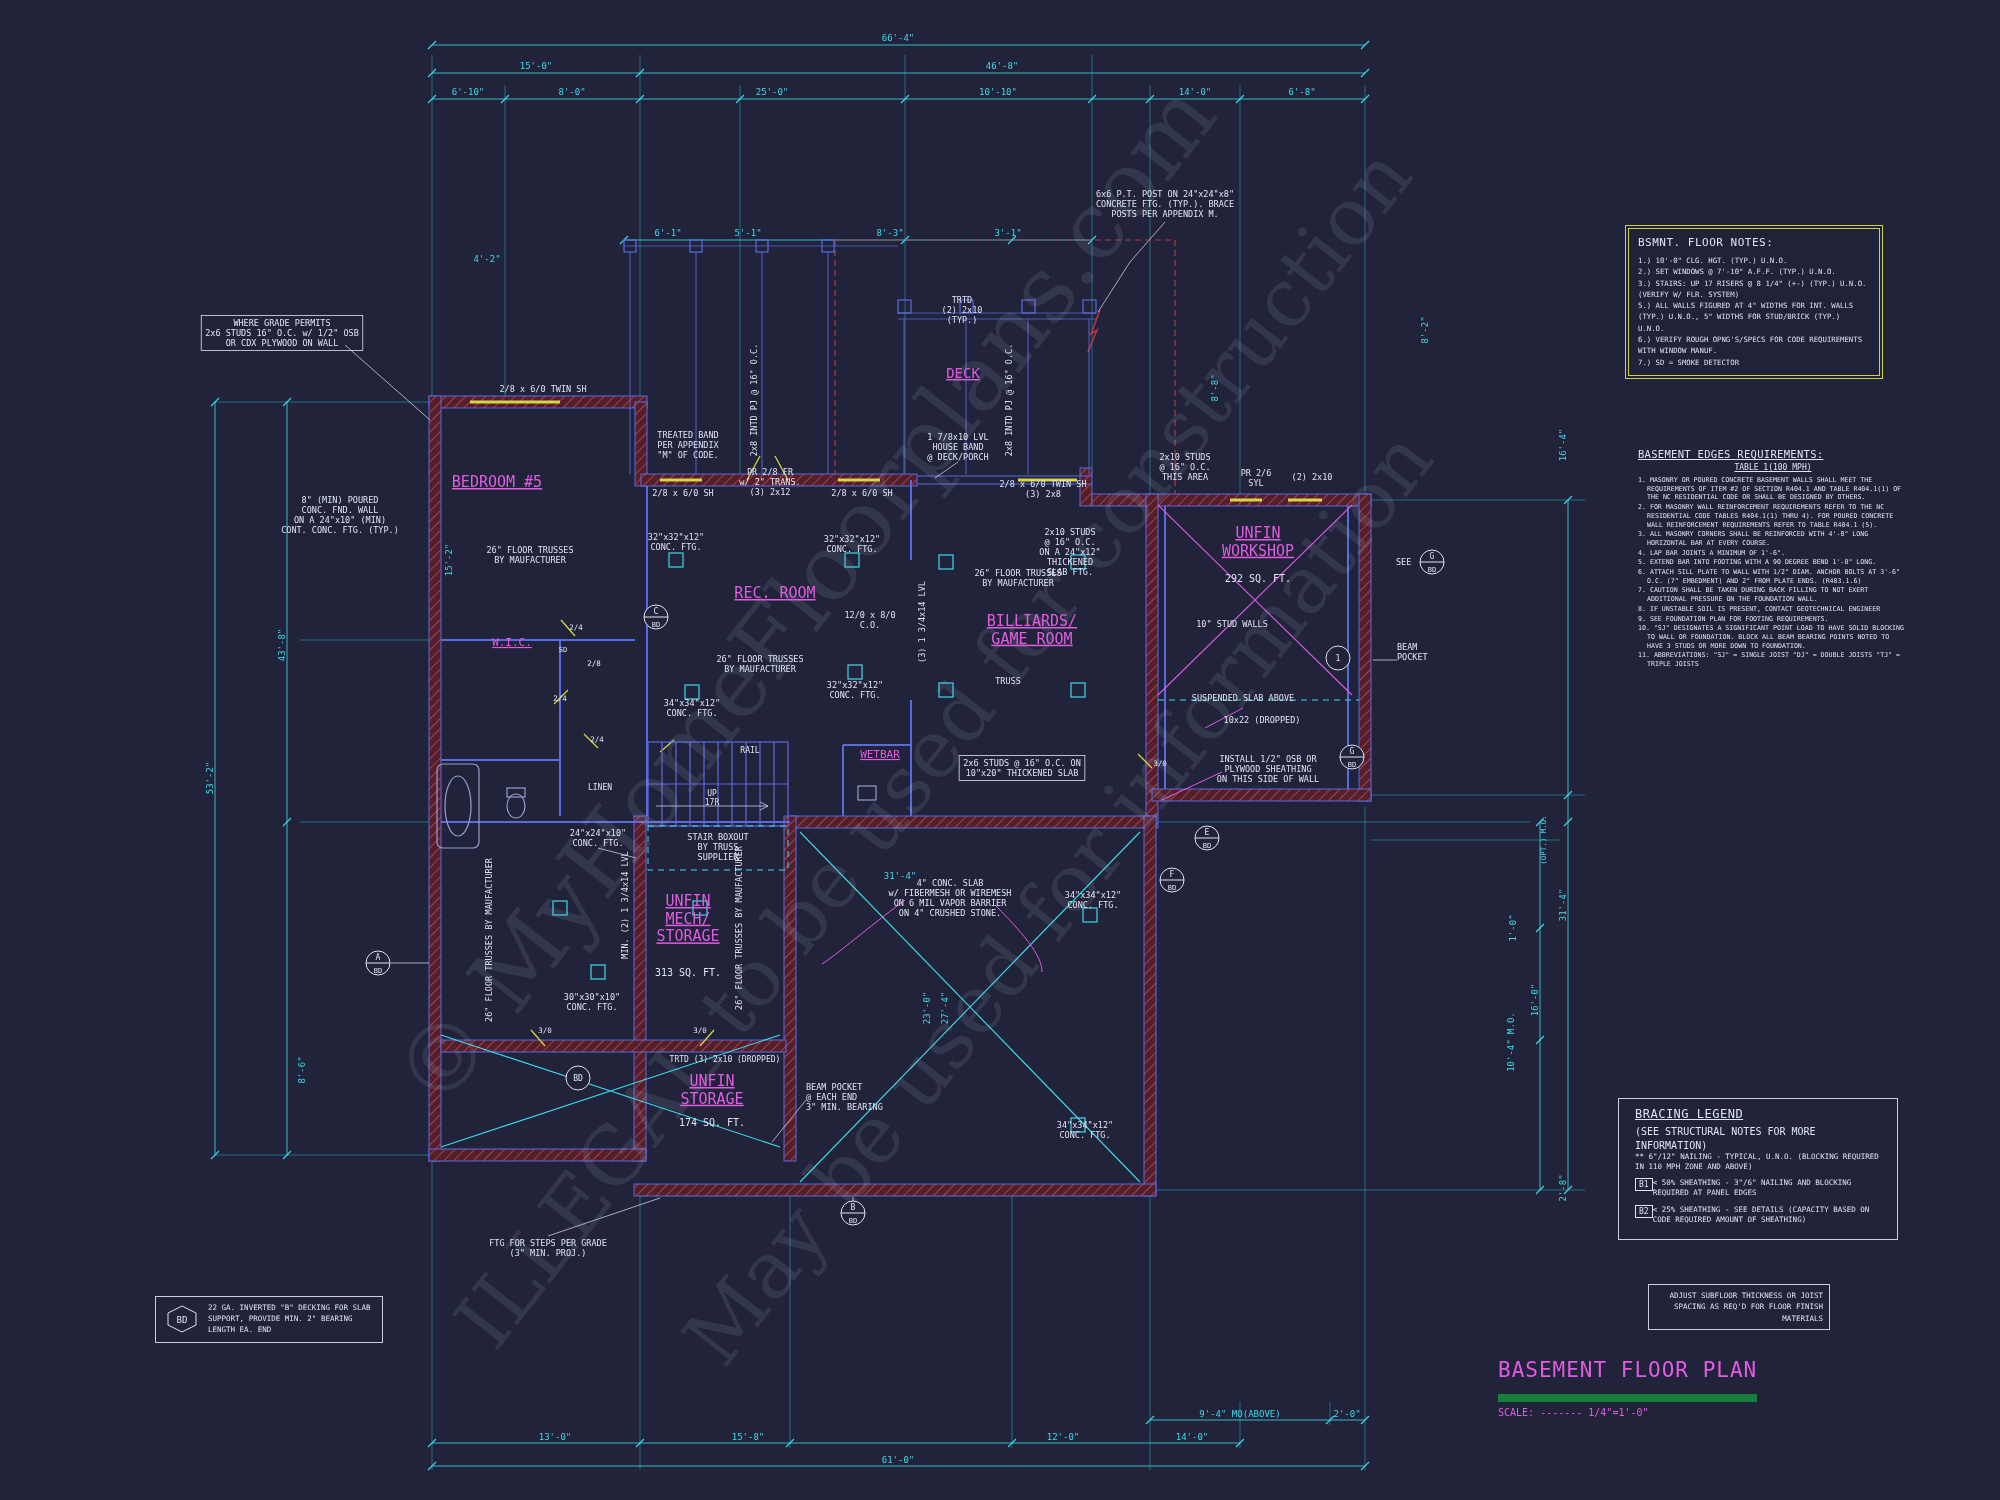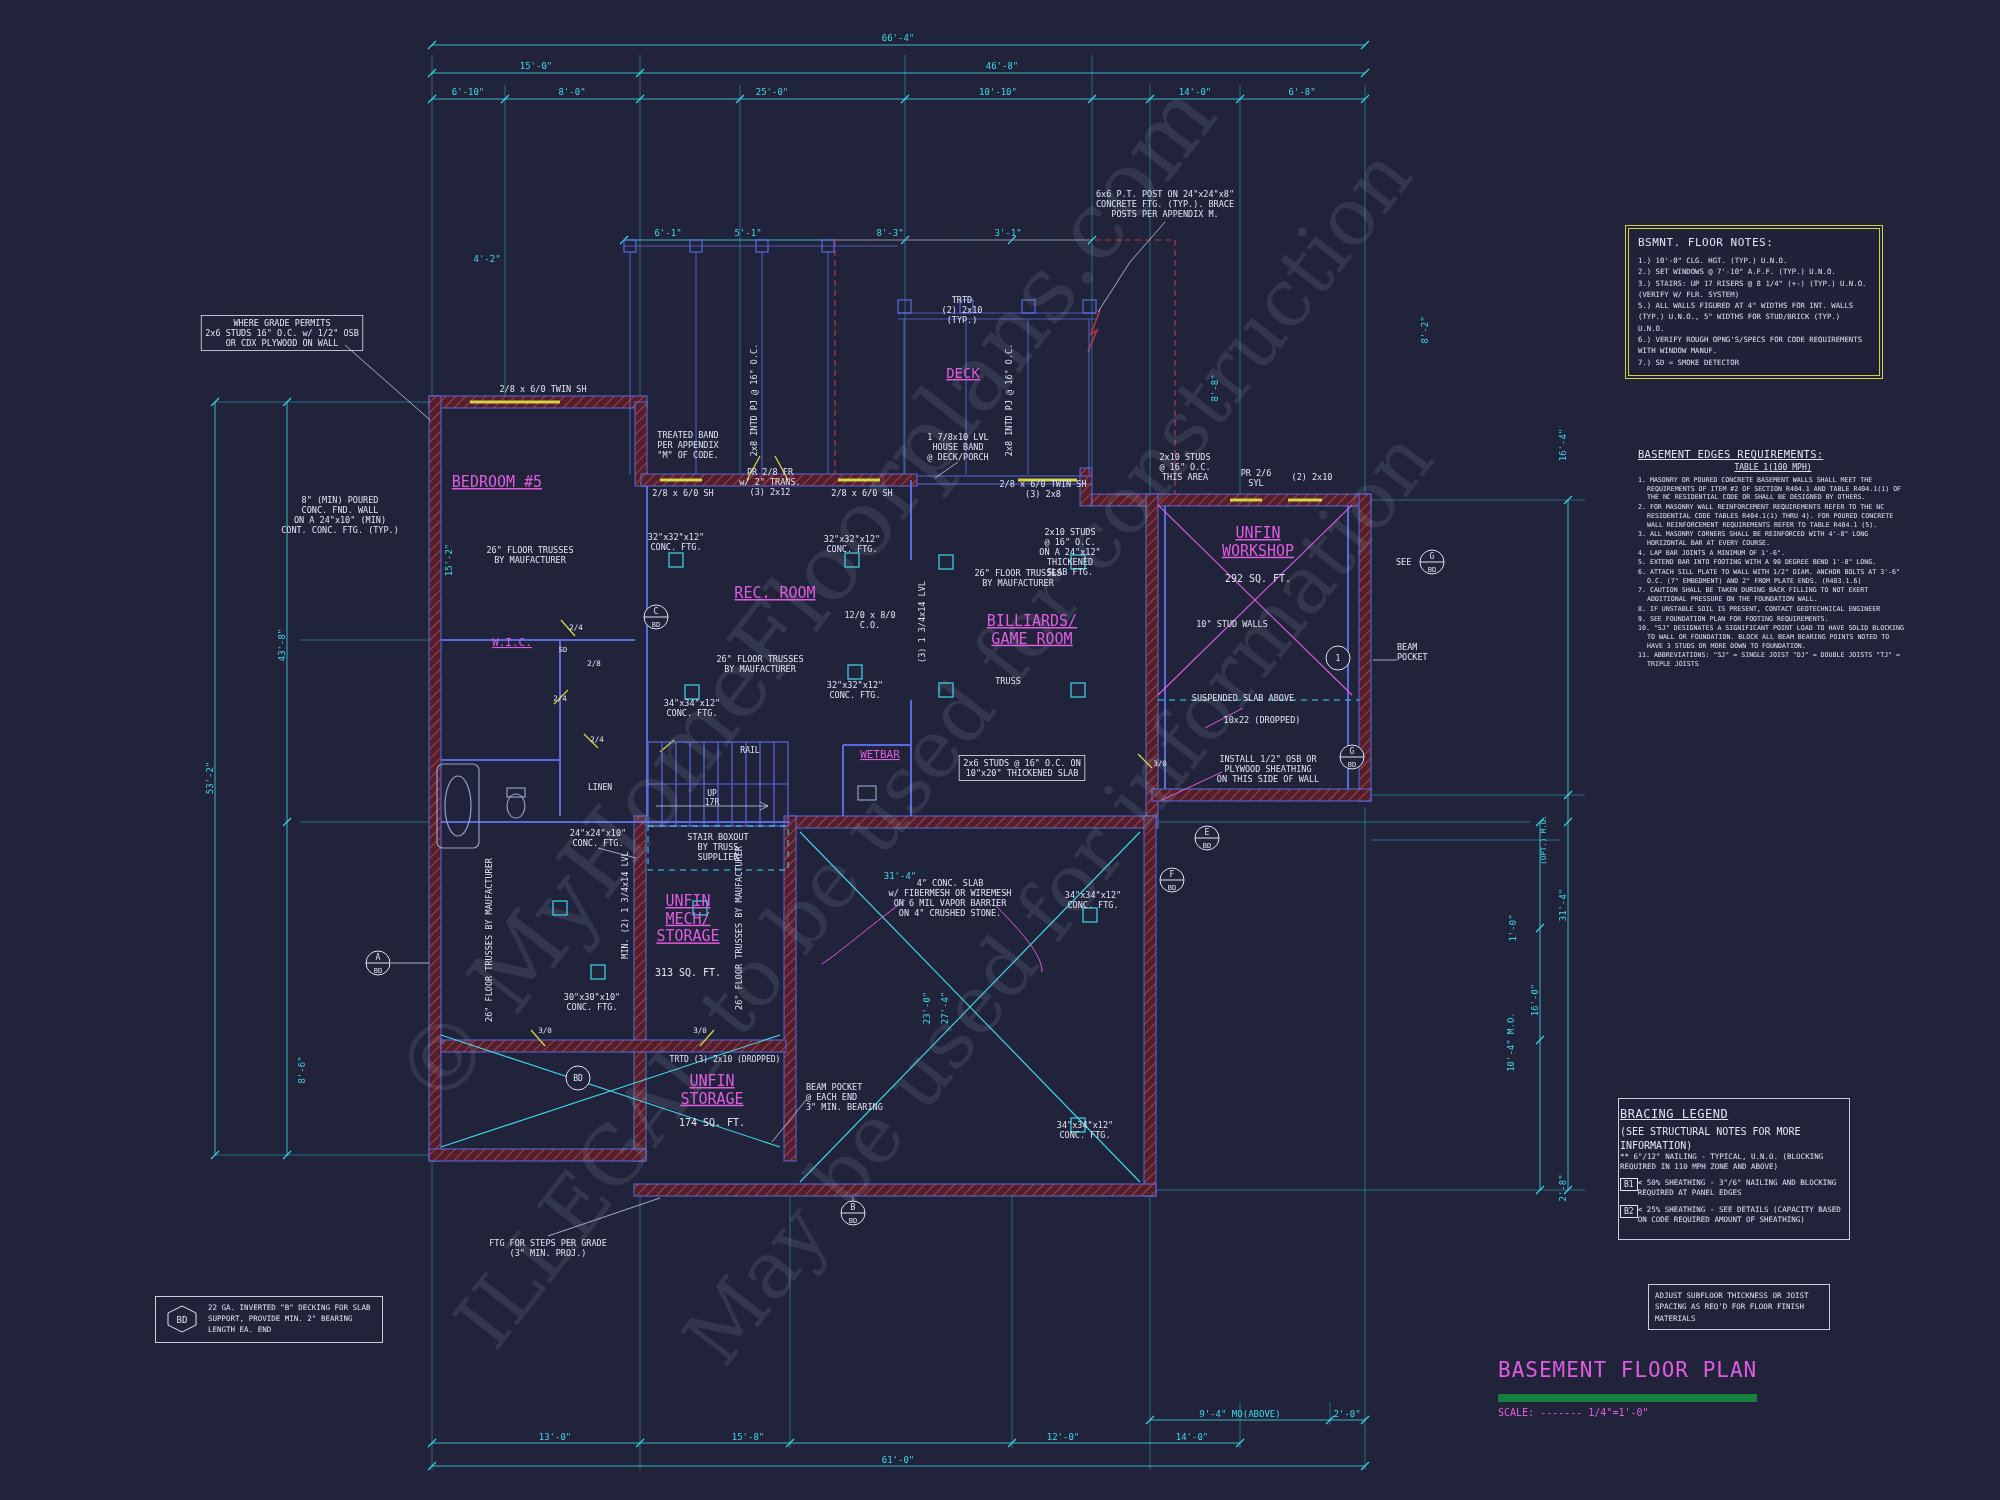--- a/index.html
+++ b/index.html
@@ -36,29 +36,29 @@
   .panel{position:absolute}
   #bsmnt-notes{left:1628px;top:228px;width:252px;border:1px solid #cfd23c;outline:1px solid #cfd23c;
                outline-offset:2px;padding:7px 9px;background:rgba(32,35,58,.55)}
   #bsmnt-notes .title{font-size:11px;margin-bottom:6px;letter-spacing:.5px}
   .note-ln{font-size:7.3px;line-height:1.55}
   #wall-req{left:1638px;top:448px;width:270px}
   #wall-req .title{font-size:10.5px;text-decoration:underline;margin-bottom:3px;letter-spacing:.3px}
   .req-head{display:flex;justify-content:center;font-size:8px;margin:1px 0 4px}
   .req-head .u{text-decoration:underline}
   .req-ln{font-size:6.6px;line-height:1.32;padding-left:9px;text-indent:-9px;margin-bottom:1px}
-  #bracing{left:1618px;top:1098px;width:232px;border:1px solid #c8cede;padding:8px 1px}
+  #bracing{left:1618px;top:1098px;width:280px;border:1px solid #c8cede;padding:8px 16px}
   #bracing .title{font-size:12px;text-decoration:underline;margin-bottom:4px;letter-spacing:.5px}
   #bracing .sub{font-size:10px;line-height:1.35;}
   #bracing .sub2{font-size:7.5px;line-height:1.35;margin-bottom:6px}
   .brace-row{display:flex;margin-bottom:6px;align-items:flex-start}
   .badge{border:1px solid #dfe4f2;font-size:8px;padding:1px 3px;flex:0 0 auto}
   .brace-txt{font-size:7.5px;line-height:1.35}
   #subfloor{left:1648px;top:1284px;width:182px;border:1px solid #c8cede;padding:5px 6px;
-            font-size:7.5px;line-height:1.5;text-align:left}
+            font-size:7.5px;line-height:1.5;text-align:right}
   #bd-note{left:155px;top:1296px;width:228px;border:1px solid #c8cede;padding:6px 8px;
            display:flex;gap:8px;align-items:center}
   #bd-note svg{position:static;flex:0 0 auto}
   #bd-note .txt{font-size:7.5px;line-height:1.45}
   #title-block{left:1498px;top:1358px;width:390px;color:#e05ce0}
   #title-block .main{display:inline-block;font-size:21px;letter-spacing:1px;
                      border-bottom:8px solid #15803d;padding-bottom:12px}
   #title-block .scale{font-size:10px;margin-top:5px}
 </style>
 </head>

